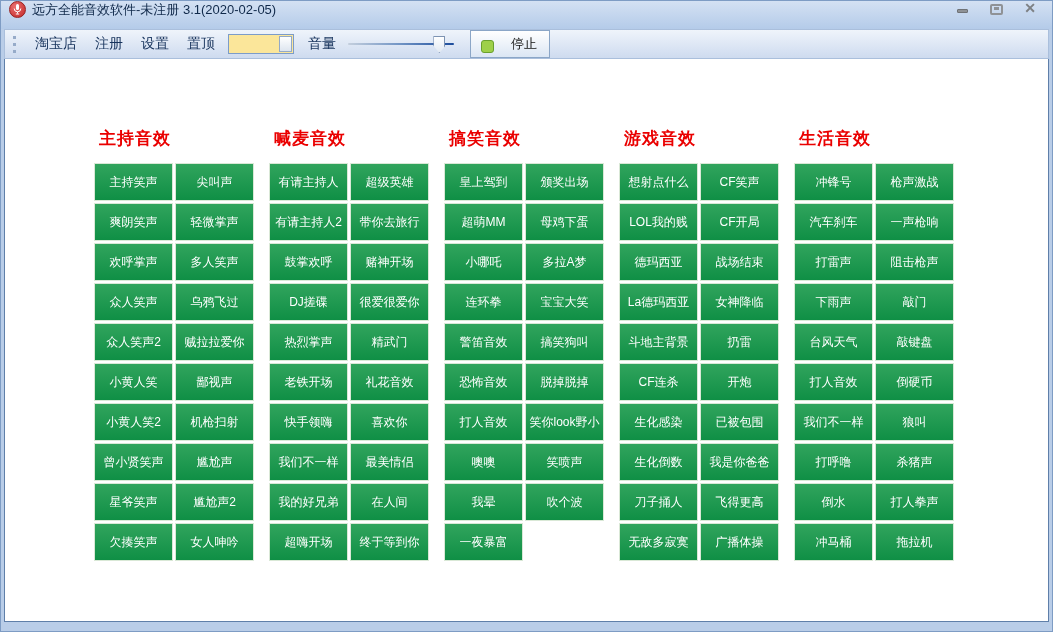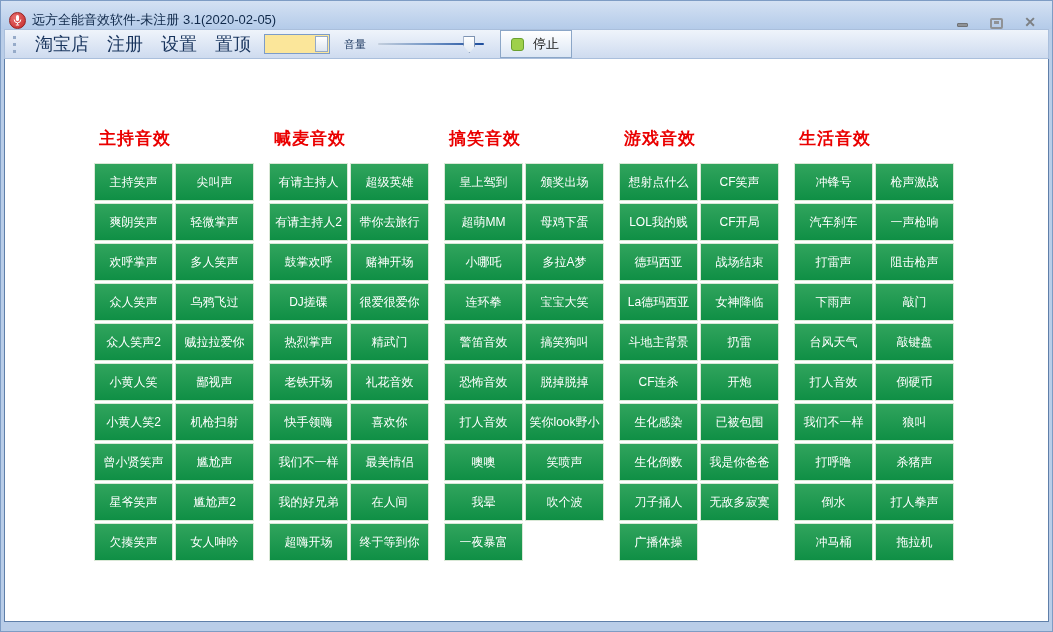--- a/index.html
+++ b/index.html
@@ -9,21 +9,21 @@
     background:#b9cde8;
     border:1px solid #7e9cc4;
     font-family:"Liberation Sans", sans-serif;
     display:flex; flex-direction:column;
     position:relative; overflow:hidden;
   }
   
   .titlebar {
     height:28px; flex:0 0 28px;
     background:linear-gradient(#d4e1f3,#b4cbe9);
-    display:flex; align-items:flex-end;
+    display:flex; align-items:flex-start;
     padding:0 10px 0 8px;
   }
   .app-icon {
     width:17px; height:17px; border-radius:50%;
     background:radial-gradient(circle at 35% 30%, #ea6f6f, #c32828);
     border:1px solid #962020;
     display:flex; align-items:center; justify-content:center;
     margin-right:6px; flex:0 0 auto;
   }
   .title-text { font-size:13px; color:#10294a; }
@@ -36,45 +36,45 @@
   
   .toolbar {
     height:30px; flex:0 0 30px;
     margin:0 3px;
     background:linear-gradient(#eff4fb,#cedbef);
     border:1px solid #aabfdc;
     display:flex; align-items:center;
     padding:0 8px;
   }
   .grip { width:3px; height:17px; border-left:3px dotted #96abc9; margin-right:10px; }
-  .tb-item { font-size:18px; color:#17335c; padding:20px 9px; cursor:pointer; white-space:nowrap; }
+  .tb-item { font-size:14px; color:#17335c; padding:20px 9px; cursor:pointer; white-space:nowrap; }
   .pin-slider {
     width:66px; height:20px; border:1px solid #7c9cc9;
     background:#fbe69a; position:relative; margin:0 10px 0 4px; flex:0 0 auto;
   }
   .pin-thumb {
     position:absolute; top:1px; width:13px; height:16px;
     background:linear-gradient(#ffffff,#dde5ef);
     border:1px solid #93a9c7;
   }
-  .vol-label { font-size:11px; color:#17335c; margin:0 12px 0 4px; }
+  .vol-label { font-size:14px; color:#17335c; margin:0 12px 0 4px; }
   .vol-slider { position:relative; width:106px; height:22px; margin-right:16px; flex:0 0 auto; }
   .vol-track {
     position:absolute; left:0; right:0; top:10px; height:2px;
     background:linear-gradient(90deg,#c4cfdd,#6f93c4,#1c4c9c);
     border-radius:1px;
   }
   .vol-thumb {
     position:absolute; top:3px; width:12px; height:17px;
     background:linear-gradient(#feffff,#e2e9f2);
     border:1px solid #7d93b2;
     clip-path:polygon(0 0,100% 0,100% 58%,50% 100%,0 58%);
   }
   .stop-btn {
-    display:flex; align-items:center; gap:9px;
+    display:flex; align-items:flex-end; gap:17px;
     border:1px solid #8ba6c7;
     background:linear-gradient(#ffffff,#dbe6f4);
     padding:4px 12px 4px 10px;
     font-size:13px; color:#111; cursor:pointer;
   }
   .stop-icon { width:13px; height:13px; background:#9ed04a; border:1px solid #69a02f; border-radius:3px; }
   
   .client {
     flex:1 1 auto;
     margin:0 3px 9px 3px;
@@ -236,20 +236,21 @@
             <div class="sound-btn">女神降临</div>
             <div class="sound-btn">斗地主背景</div>
             <div class="sound-btn">扔雷</div>
             <div class="sound-btn">CF连杀</div>
             <div class="sound-btn">开炮</div>
             <div class="sound-btn">生化感染</div>
             <div class="sound-btn">已被包围</div>
             <div class="sound-btn">生化倒数</div>
             <div class="sound-btn">我是你爸爸</div>
             <div class="sound-btn">刀子捅人</div>
+            <div class="sound-btn">飞得更高</div>
             <div class="sound-btn">无敌多寂寞</div>
             <div class="sound-btn">广播体操</div>
           </div>
         </div>
         <div class="group">
           <div class="group-title">生活音效</div>
           <div class="grid">
             <div class="sound-btn">冲锋号</div>
             <div class="sound-btn">枪声激战</div>
             <div class="sound-btn">汽车刹车</div>

